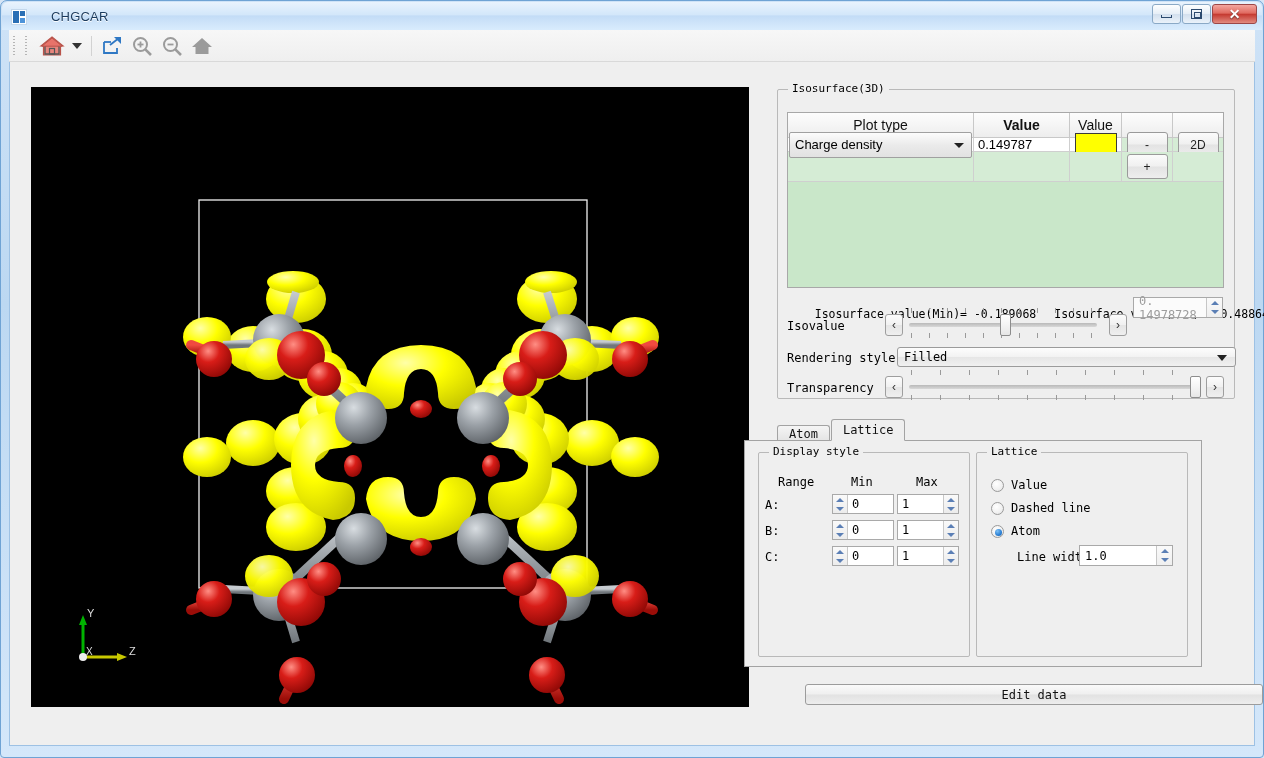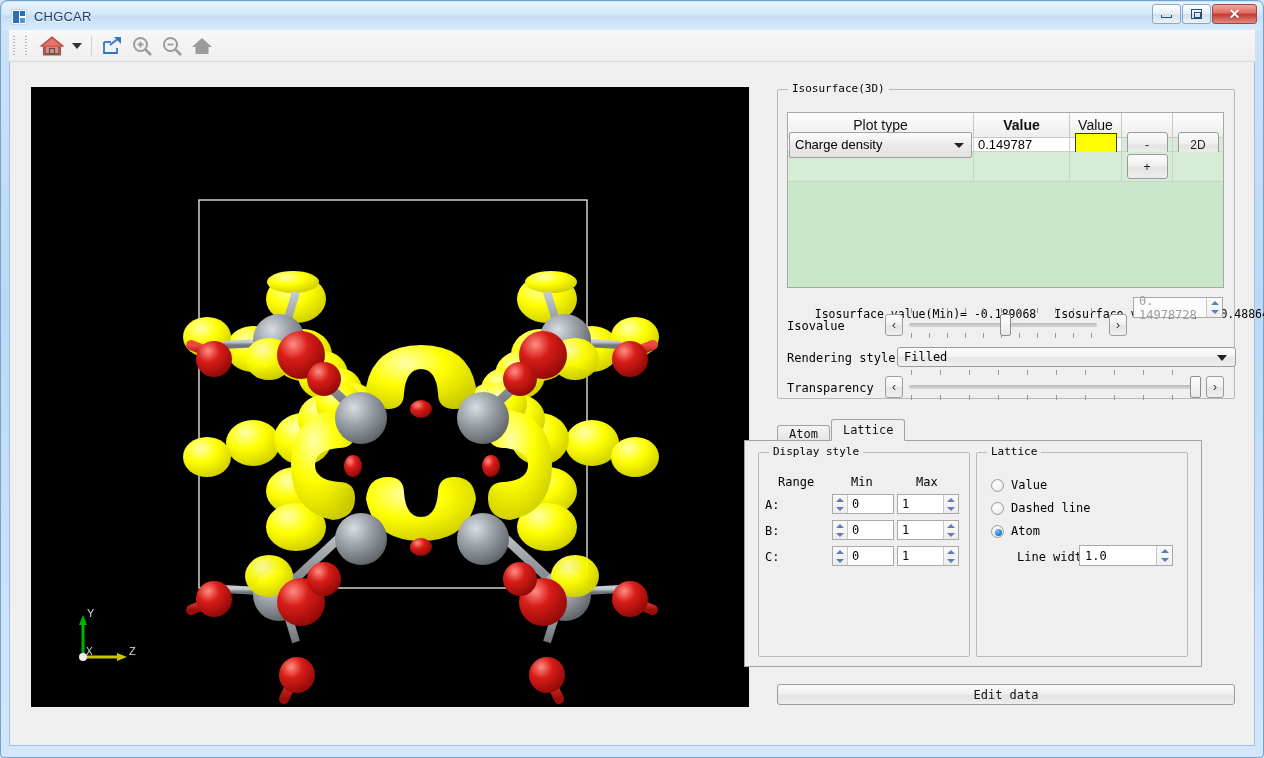--- a/index.html
+++ b/index.html
@@ -35,21 +35,21 @@
     background: #ffffff;
     border: 1px solid #c4d8ec;
   }
   .app-icon i {
     position: absolute; display: block; background: #2a6fb5;
   }
   .app-icon i.a { left: 1px; top: 1px; width: 6px; height: 12px; }
   .app-icon i.b { left: 8px; top: 1px; width: 5px; height: 5px; }
   .app-icon i.c { left: 8px; top: 8px; width: 5px; height: 5px; background:#4d93d9; }
   .title-text {
-    margin-left: 7px;
+    margin-left: 24px;
     font-size: 13px;
     color: #1b3a5c;
     letter-spacing: 0.2px;
     text-shadow: 0 1px 0 rgba(255,255,255,0.9);
   }
   .win-buttons {
     position: absolute; right: 5px; top: 2px;
     display: flex; align-items: center; gap: 1px;
   }
   .win-btn {
@@ -324,21 +324,21 @@
   }
   .range-spin .rarr {
     width:15px;height:100%;display:flex;flex-direction:column;
     background: linear-gradient(to bottom,#fafafa,#ececec);
   }
   .range-spin .rarr > div { flex:1; display:flex;align-items:center;justify-content:center; }
   .range-spin.left .rarr { border-right:1px solid #c8c8c8; order:-1; }
   .range-spin.right .rarr { border-left:1px solid #c8c8c8; }
 
   .edit-btn {
-    position: absolute; left: 776px; top: 683px;
+    position: absolute; left: 804px; top: 683px;
     width: 458px; height: 21px;
     border: 1px solid #9c9c9c; border-radius: 3px;
     background: linear-gradient(to bottom,#fafafa 0%, #efefef 48%, #e2e2e2 52%, #ededed 100%);
     display:flex;align-items:center;justify-content:center;
     font-family: "DejaVu Sans Mono", monospace;
     font-size: 12px; color: #111; cursor: default;
   }
 
   .client {
     position: absolute; left: 8px; top: 29px;

